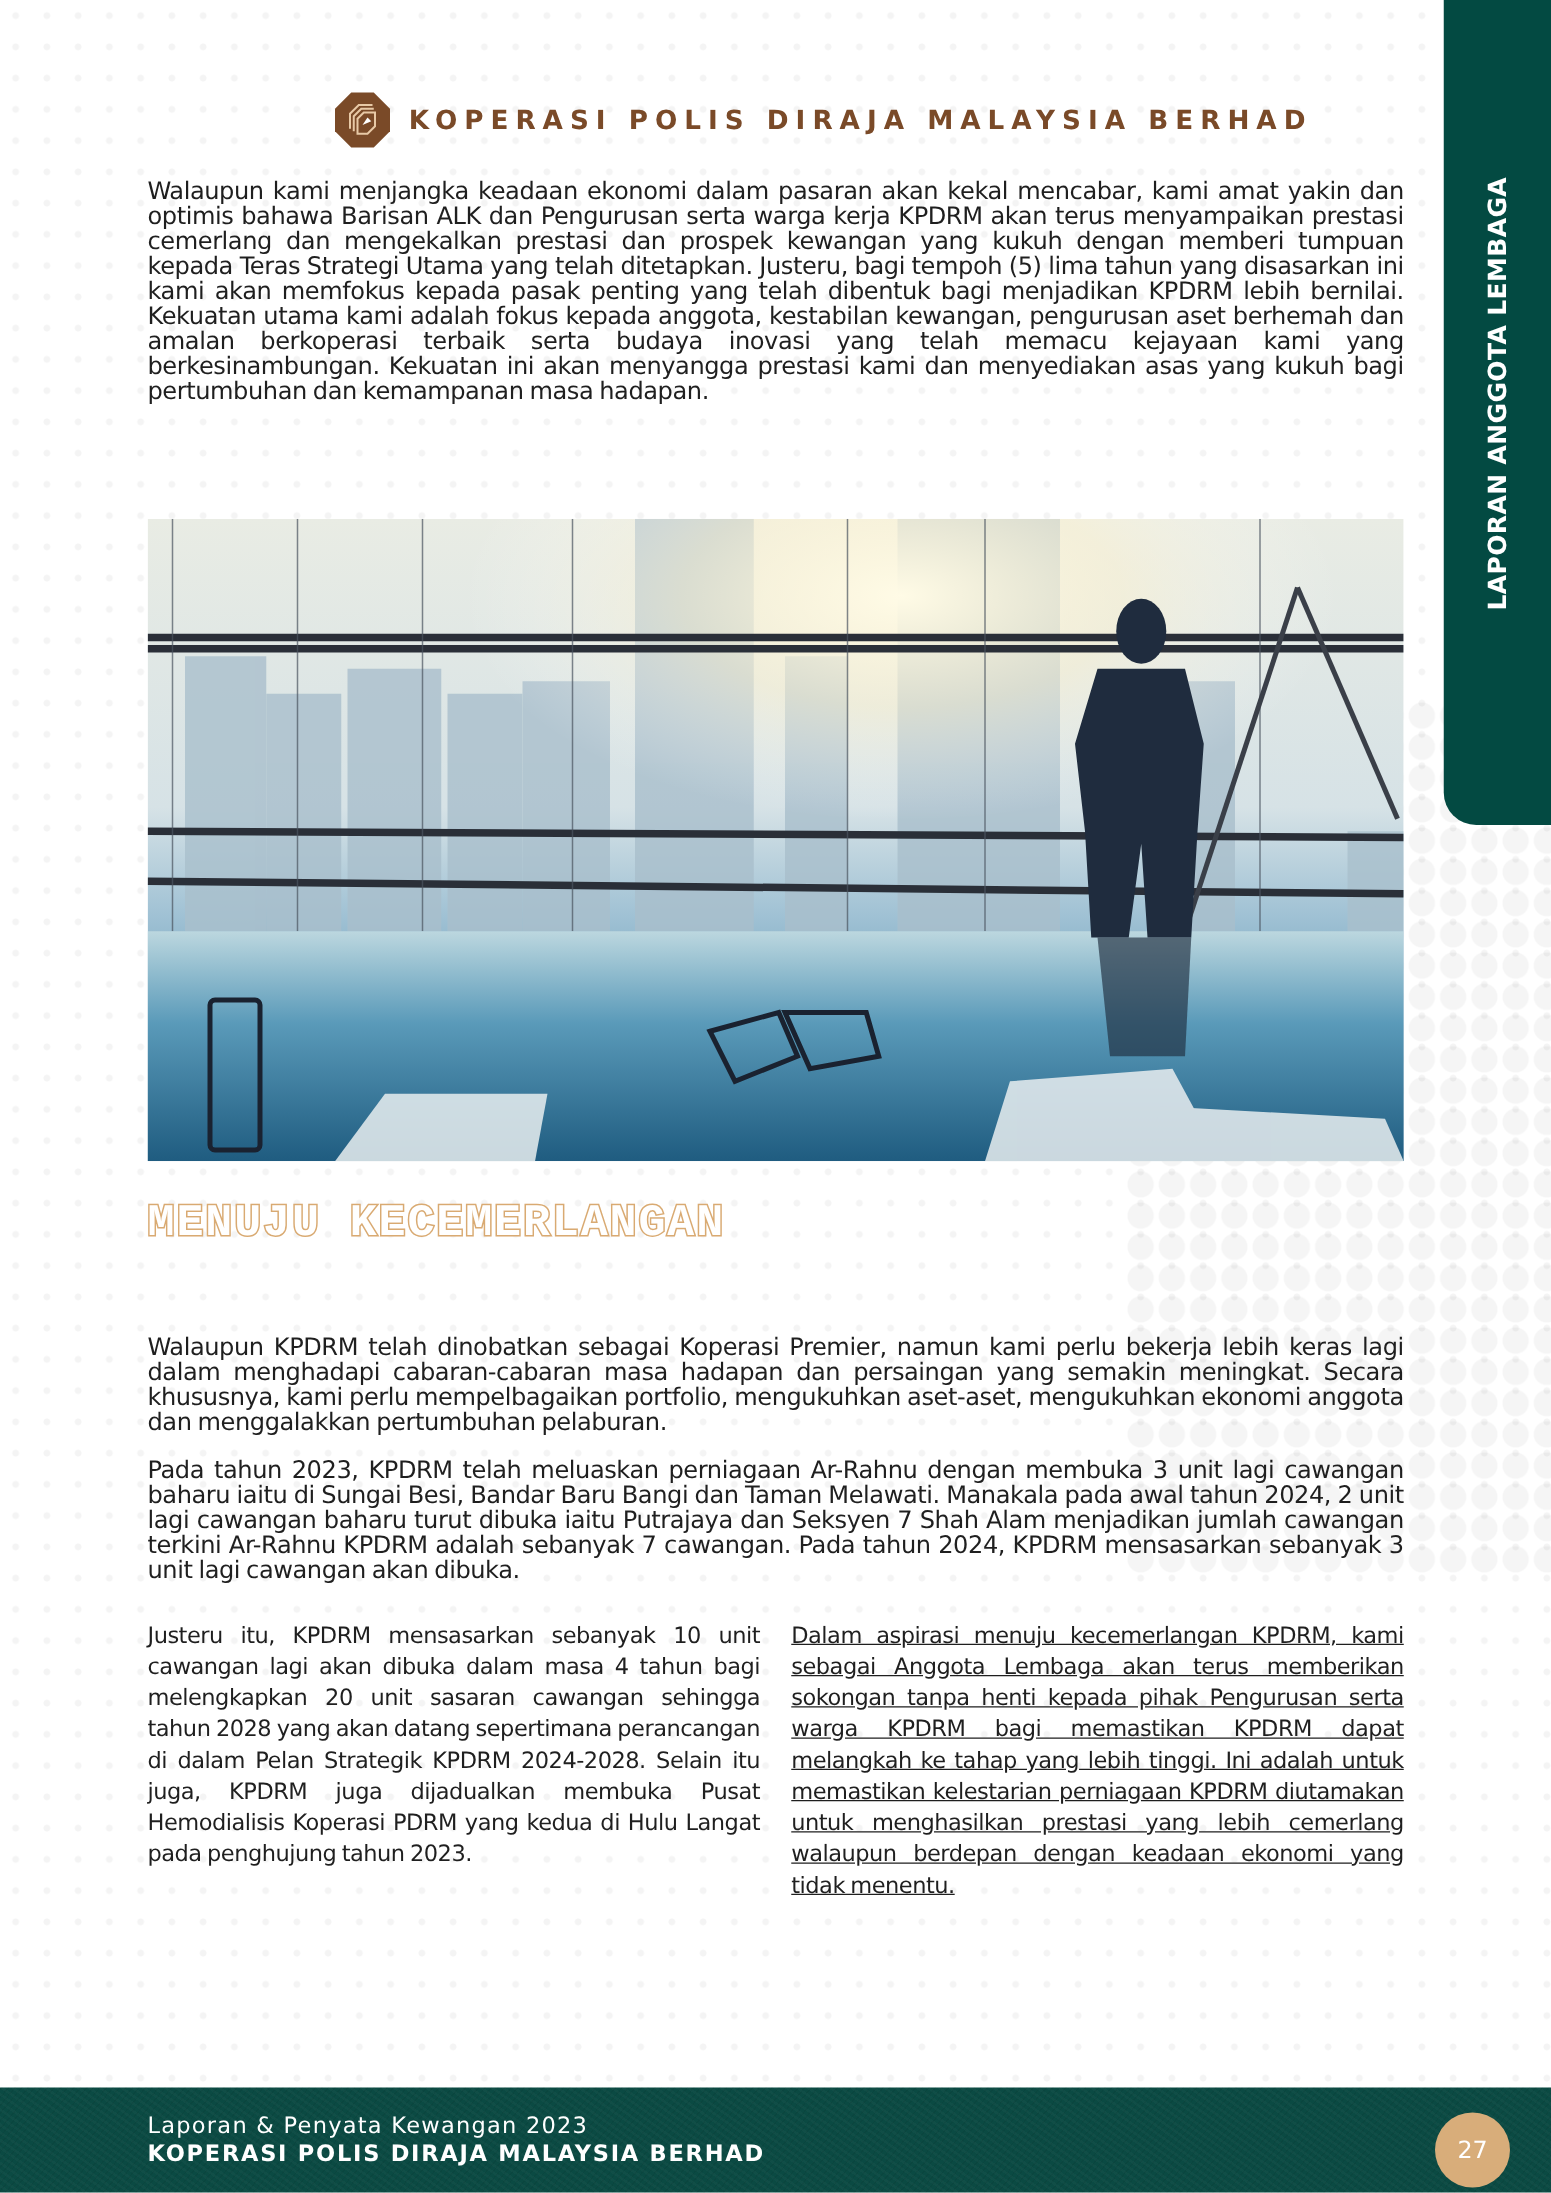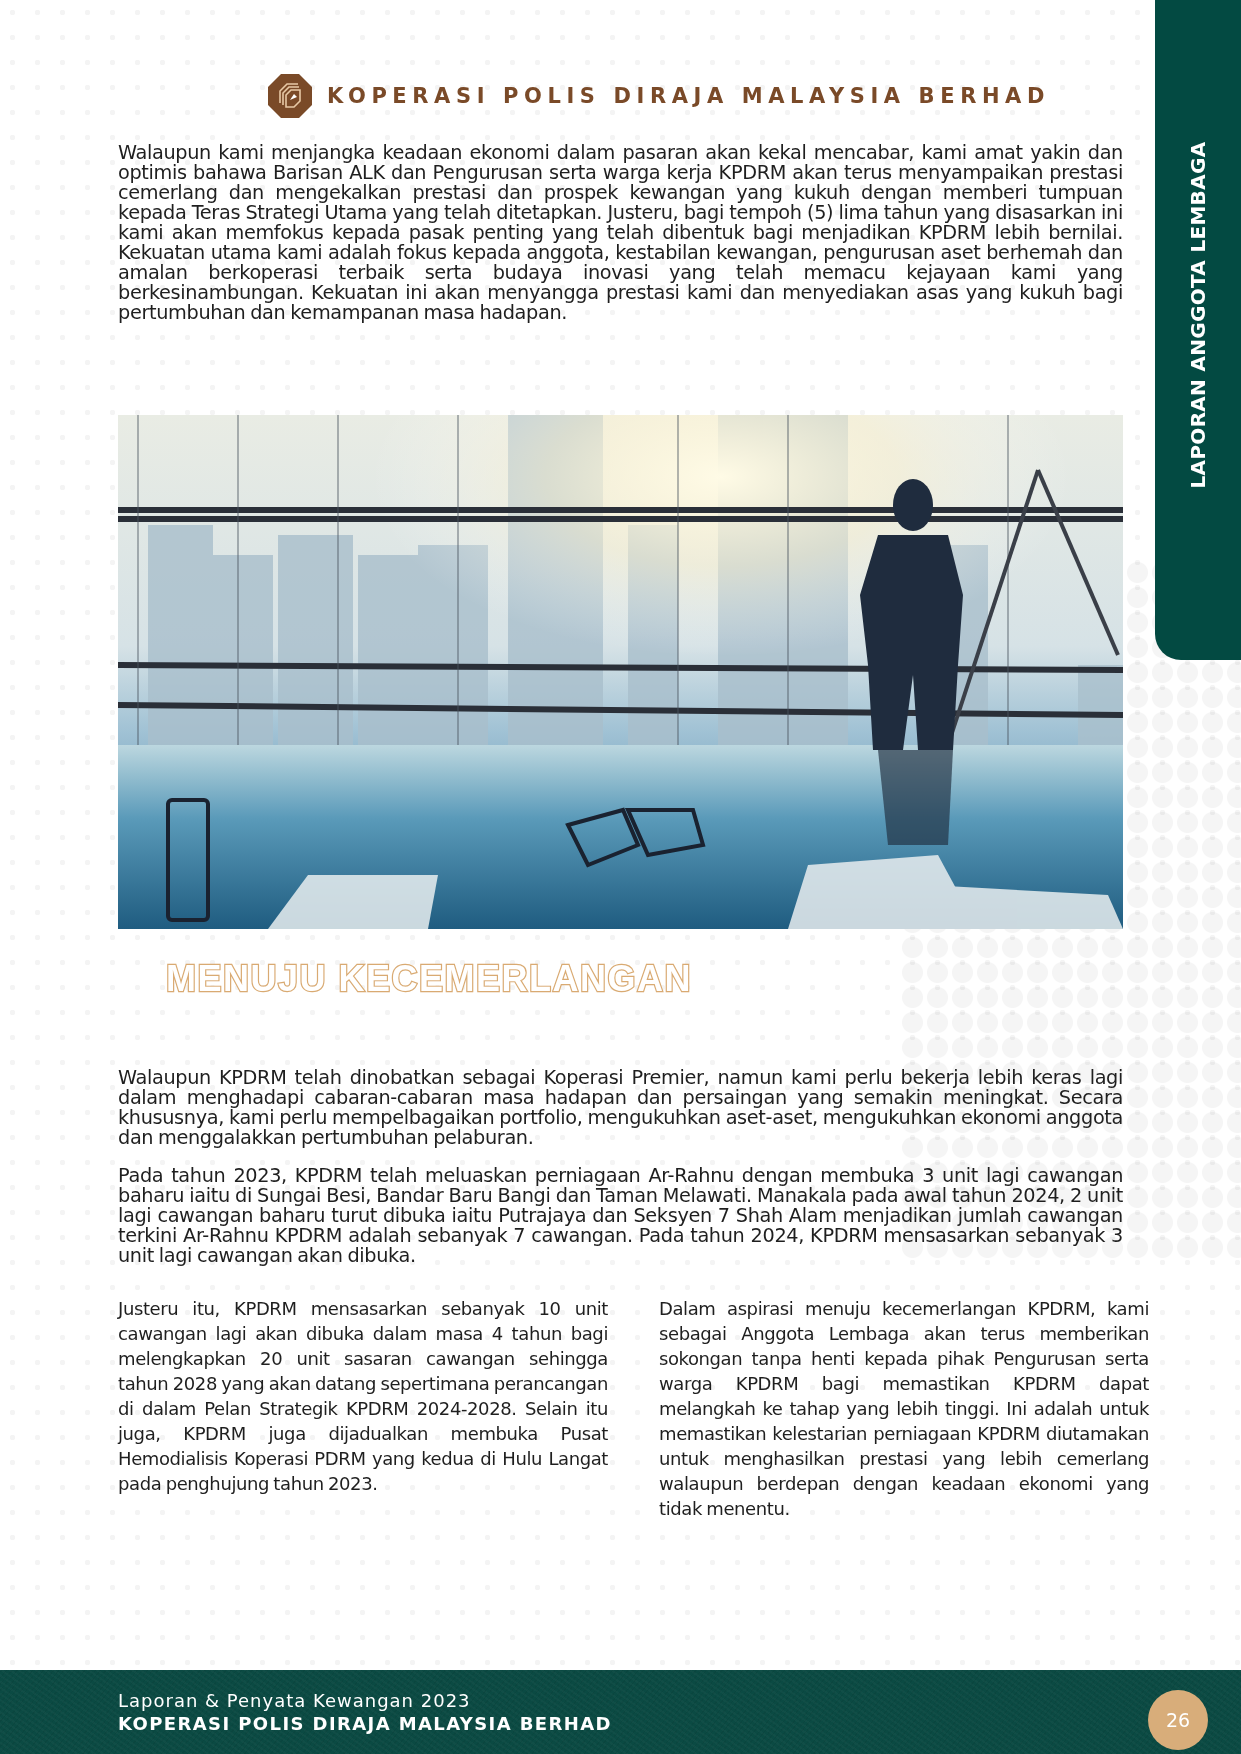--- a/index.html
+++ b/index.html
@@ -48,37 +48,36 @@
     letter-spacing: -0.35px; word-spacing: -1px;
   }
   .p1 { top: 143px; }
   .photo {
     position: absolute; left: 118px; top: 415px; width: 1005px; height: 514px;
     overflow: hidden; z-index: 2;
   }
   .photo svg { width: 100%; height: 100%; display: block; }
   .section-title {
     position: absolute; left: 118px; top: 958px; z-index: 2;
-    font-family: Liberation Sans, sans-serif; font-weight: bold; font-size: 36px;
+    font-family: Liberation Mono, monospace; font-weight: bold; font-size: 36px;
     letter-spacing: 1.5px; color: #ffffff;
     -webkit-text-stroke: 2.4px #d9aa72;
     paint-order: stroke fill;
     text-shadow: 0 0 0 #d9aa72;
-    margin-left: 48px;
   }
   .p2 { top: 1068px; }
   .p3 { top: 1166px; }
   .col {
     position: absolute; top: 1296px; width: 490px; z-index: 2;
     font-family: "DejaVu Sans", sans-serif;
     font-size: 18px; line-height: 25px; text-align: justify;
     letter-spacing: -0.4px; word-spacing: -1px;
   }
   .col-left { left: 118px; }
-  .col-right { left: 659px; }
+  .col-right { left: 633px; text-decoration: underline; }
   .footer {
     position: absolute; left: 0; top: 1670px; width: 1241px; height: 92px;
     background: #0b4a43;
     background-image:
       repeating-linear-gradient(35deg, rgba(255,255,255,0.025) 0 2px, transparent 2px 5px),
       repeating-linear-gradient(-50deg, rgba(0,0,0,0.06) 0 1px, transparent 1px 4px);
     z-index: 2;
   }
   .footer-line1 {
     position: absolute; left: 118px; top: 20px; color: #ffffff;
@@ -194,14 +193,14 @@
 
 <p class="para p2" style="margin:0">Walaupun KPDRM telah dinobatkan sebagai Koperasi Premier, namun kami perlu bekerja lebih keras lagi dalam menghadapi cabaran-cabaran masa hadapan dan persaingan yang semakin meningkat. Secara khususnya, kami perlu mempelbagaikan portfolio, mengukuhkan aset-aset, mengukuhkan ekonomi anggota dan menggalakkan pertumbuhan pelaburan.</p>
 <p class="para p3" style="margin:0">Pada tahun 2023, KPDRM telah meluaskan perniagaan Ar-Rahnu dengan membuka 3 unit lagi cawangan baharu iaitu di Sungai Besi, Bandar Baru Bangi  dan Taman Melawati. Manakala pada awal tahun 2024, 2 unit lagi cawangan baharu turut dibuka iaitu Putrajaya dan Seksyen 7 Shah Alam menjadikan jumlah cawangan terkini Ar-Rahnu KPDRM adalah sebanyak 7 cawangan.  Pada tahun 2024, KPDRM mensasarkan sebanyak 3 unit lagi cawangan akan dibuka.</p>
 
 <p class="col col-left" style="margin:0">Justeru itu, KPDRM mensasarkan sebanyak 10 unit cawangan lagi akan dibuka dalam masa 4 tahun bagi melengkapkan 20 unit sasaran cawangan sehingga tahun 2028 yang akan datang sepertimana perancangan di dalam Pelan Strategik KPDRM 2024-2028. Selain itu juga, KPDRM juga dijadualkan  membuka Pusat Hemodialisis Koperasi PDRM yang kedua di Hulu Langat pada penghujung tahun 2023.</p>
 <p class="col col-right" style="margin:0">Dalam aspirasi menuju kecemerlangan KPDRM, kami sebagai Anggota Lembaga akan terus memberikan sokongan tanpa henti kepada pihak Pengurusan serta warga KPDRM bagi memastikan KPDRM dapat melangkah ke tahap yang lebih tinggi. Ini adalah untuk memastikan kelestarian perniagaan KPDRM diutamakan untuk menghasilkan prestasi yang lebih cemerlang walaupun berdepan dengan keadaan ekonomi yang tidak menentu.</p>
 
 <div class="footer">
   <div class="footer-line1">Laporan &amp; Penyata Kewangan 2023</div>
   <div class="footer-line2">KOPERASI POLIS DIRAJA MALAYSIA BERHAD</div>
-  <div class="page-badge">26</div>
+  <div class="page-badge">27</div>
 </div>
 
 </body></html>

